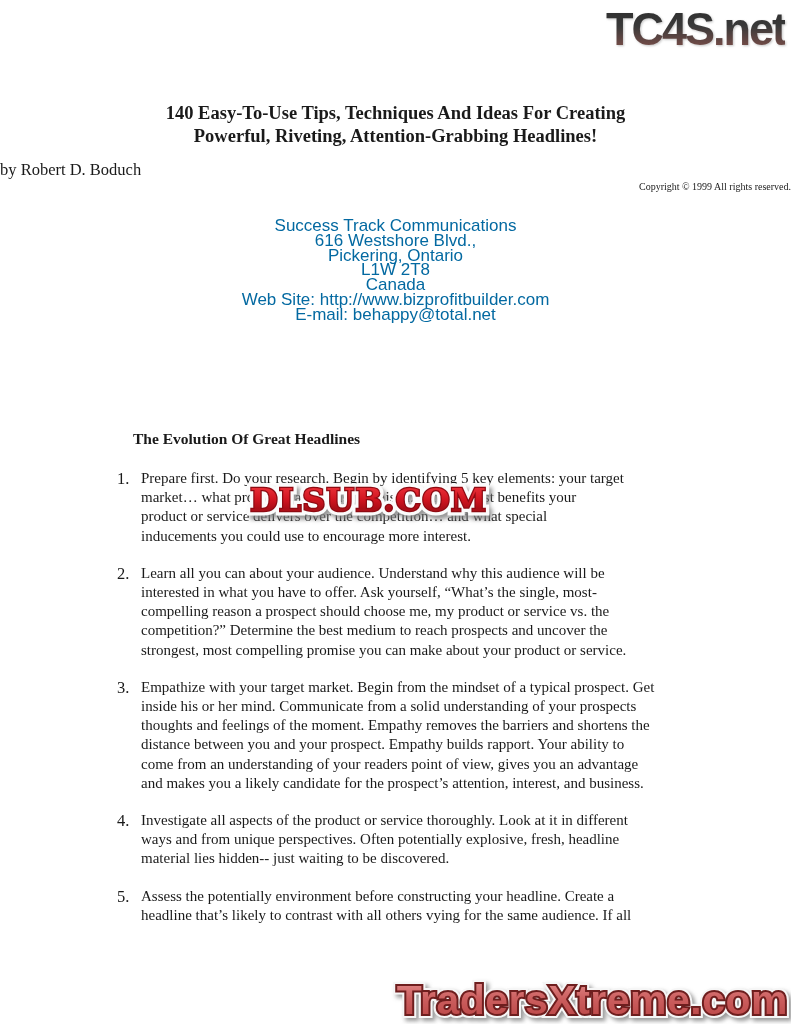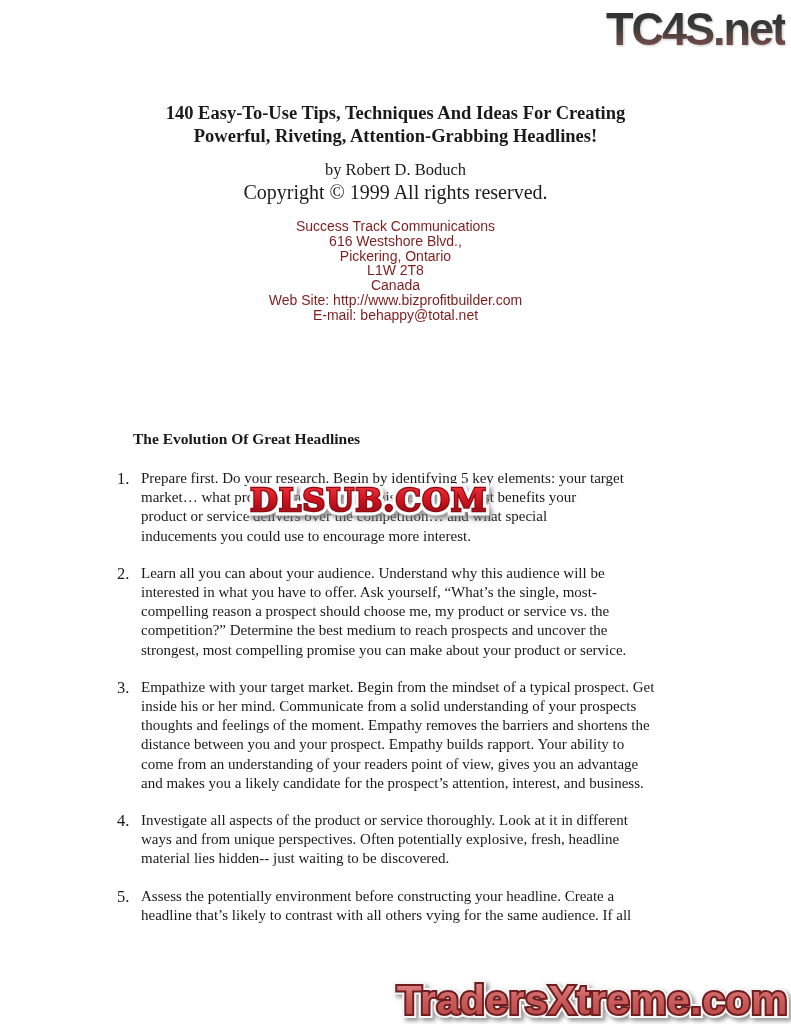--- a/index.html
+++ b/index.html
@@ -43,40 +43,39 @@
     font-weight: bold;
     font-size: 18.5px;
     line-height: 23px;
     white-space: pre-line;
     margin-top: 10px;
   }
   .byline {
     position: absolute;
     top: 160px;
     left: 0; width: 100%;
-    text-align: center;
     font-size: 16.5px;
   }
   .copyright {
     position: absolute;
     top: 181px;
     left: 0; width: 100%;
-    text-align: center;
-    font-size: 20px;
+    text-align: right;
+    font-size: 10px;
   }
   .contact {
     position: absolute;
     top: 219px;
     left: 0; width: 100%;
     text-align: center;
     font-family: "Liberation Sans", sans-serif;
-    font-size: 14px;
+    font-size: 17px;
     line-height: 14.8px;
     white-space: pre-line;
-    color: #7f1d1d;
+    color: #0369a1;
   }
 
   
   .section-heading {
     position: absolute;
     top: 430px;
     left: 133px;
     font-size: 15.5px;
     font-weight: bold;
   }

